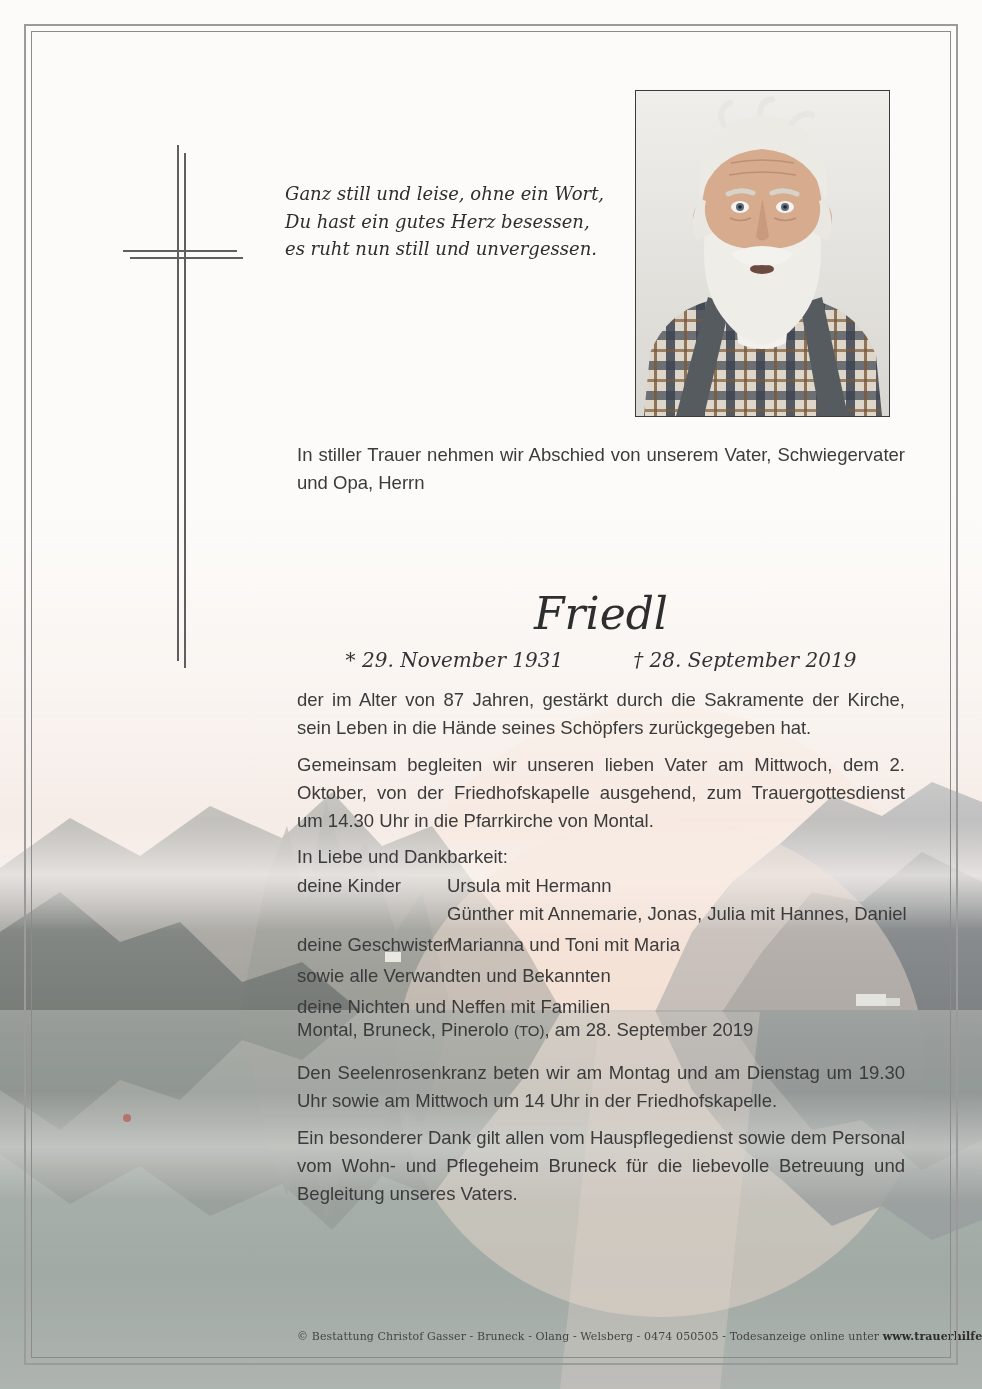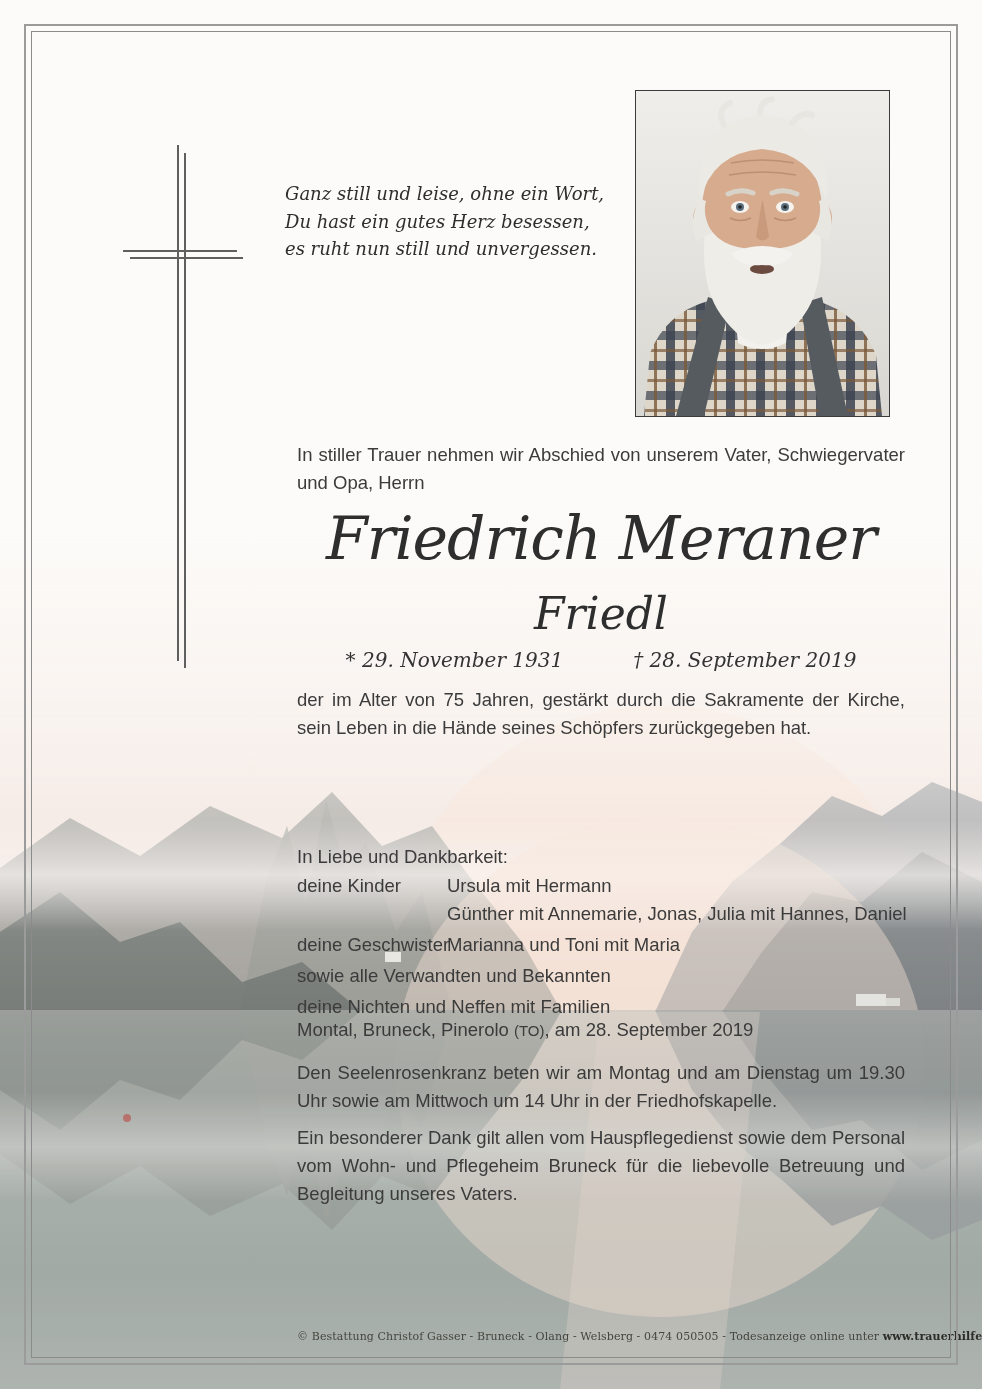--- a/index.html
+++ b/index.html
@@ -171,29 +171,29 @@
       <path d="M88,34 Q80,18 94,12" stroke="#e8e6e0" stroke-width="6" fill="none" stroke-linecap="round"></path>
       <path d="M124,22 Q124,10 136,8" stroke="#e8e6e0" stroke-width="6" fill="none" stroke-linecap="round"></path>
       <path d="M156,32 Q166,20 176,24" stroke="#e8e6e0" stroke-width="6" fill="none" stroke-linecap="round"></path>
       <path d="M64,108 Q52,128 60,150 L76,142 Q66,124 70,110 Z" fill="#e9e7e1"></path>
       <path d="M189,108 Q200,128 193,150 L177,142 Q187,124 183,110 Z" fill="#e9e7e1"></path>
     </svg>
   </div>
 
   <div class="textcol intro just">In stiller Trauer nehmen wir Abschied von unserem Vater, Schwiegervater und Opa, Herrn</div>
 
-  <div class="textcol name script">Friedrich Meraner</div>
   <div class="textcol nick script">Friedl</div>
 
   <div class="textcol dates">
     <span>* 29. November 1931</span>
     <span>† 28. September 2019</span>
   </div>
 
-  <div class="textcol p1 just">der im Alter von 75 Jahren, gestärkt durch die Sakramente der Kirche, sein Leben in die Hände seines Schöpfers zurückgegeben hat.</div>
+  <div class="textcol p1 just">der im Alter von 87 Jahren, gestärkt durch die Sakramente der Kirche, sein Leben in die Hände seines Schöpfers zurückgegeben hat.</div>
+  <div class="textcol p2 just">Gemeinsam begleiten wir unseren lieben Vater am Mittwoch, dem 2. Oktober, von der Friedhofskapelle ausgehend, zum Trauergottesdienst um 14.30 Uhr in die Pfarrkirche von Montal.</div>
   <div class="textcol closing">In Liebe und Dankbarkeit:</div>
 
   <div class="textcol family">
     <div class="frow">
       <span class="flabel">deine Kinder</span>
       <span class="fvalue">Ursula mit Hermann</span>
     </div>
     <div class="frow">
       <span class="flabel"></span>
       <span class="fvalue">Günther mit Annemarie, Jonas, Julia mit Hannes, Daniel</span>

